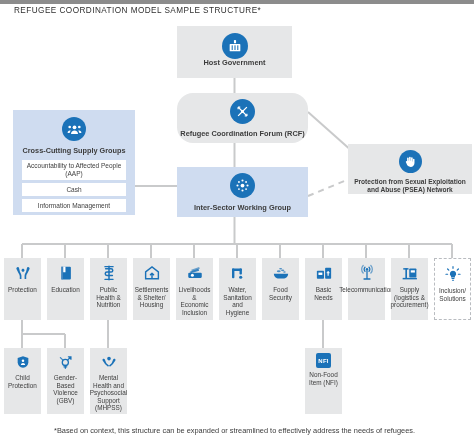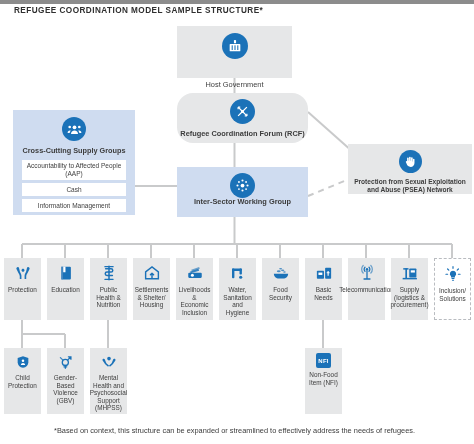--- a/index.html
+++ b/index.html
@@ -12,21 +12,21 @@
     color:#3b3b3b;
   }
   #stage{position:absolute;left:0;top:0;width:474px;height:444px;}
 
   
   .top-rule{position:absolute;left:0;top:0;width:474px;height:4px;background:#8c8c8c;}
 
   
   .title{
     position:absolute;left:14px;top:6px;
-    font-size:8.2px;font-weight:bold;letter-spacing:.45px;
+    font-size:8.2px;font-weight:normal;letter-spacing:.45px;
     color:#2f2f2f;white-space:nowrap;
   }
 
   
   #wires{position:absolute;left:0;top:0;width:474px;height:444px;}
 
   
   .node{
     position:absolute;box-sizing:border-box;
     background:#e6e7e8;
@@ -44,29 +44,29 @@
   .badge{
     border-radius:50%;background:#1b72b8;
     display:flex;align-items:center;justify-content:center;
     flex:none;
   }
   .badge svg{display:block;}
 
   
   #host{left:177px;top:26px;width:115px;height:52px;padding-top:7px;}
   #host .badge{width:26px;height:26px;}
-  #host .lbl{font-size:7.4px;font-weight:normal;margin-top:22px;}
+  #host .lbl{font-size:7.4px;font-weight:bold;margin-top:0;}
 
   #rcf{left:177px;top:93px;width:131px;height:50px;padding-top:6px;border-radius:16px;}
   #rcf .badge{width:25px;height:25px;}
   #rcf .lbl{font-size:7.4px;font-weight:bold;margin-top:6px;}
 
   #isw{left:177px;top:167px;width:131px;height:50px;padding-top:6px;}
   #isw .badge{width:25px;height:25px;}
-  #isw .lbl{font-size:7.4px;font-weight:bold;margin-top:0;}
+  #isw .lbl{font-size:7.4px;font-weight:bold;margin-top:6px;}
 
   #psea{left:348px;top:144px;width:124px;height:50px;padding-top:6px;}
   #psea .badge{width:23px;height:23px;}
   #psea .lbl{font-size:6.6px;font-weight:bold;margin-top:5px;padding:0 5px;}
 
   
   #ccwg{left:13px;top:110px;width:122px;height:105px;padding-top:7px;background:#cfdcf0;}
   #ccwg .badge{width:24px;height:24px;}
   #ccwg .lbl{font-size:7.3px;font-weight:bold;margin-top:6px;}
   .subitems{margin-top:4px;width:104px;display:flex;flex-direction:column;gap:3px;}

